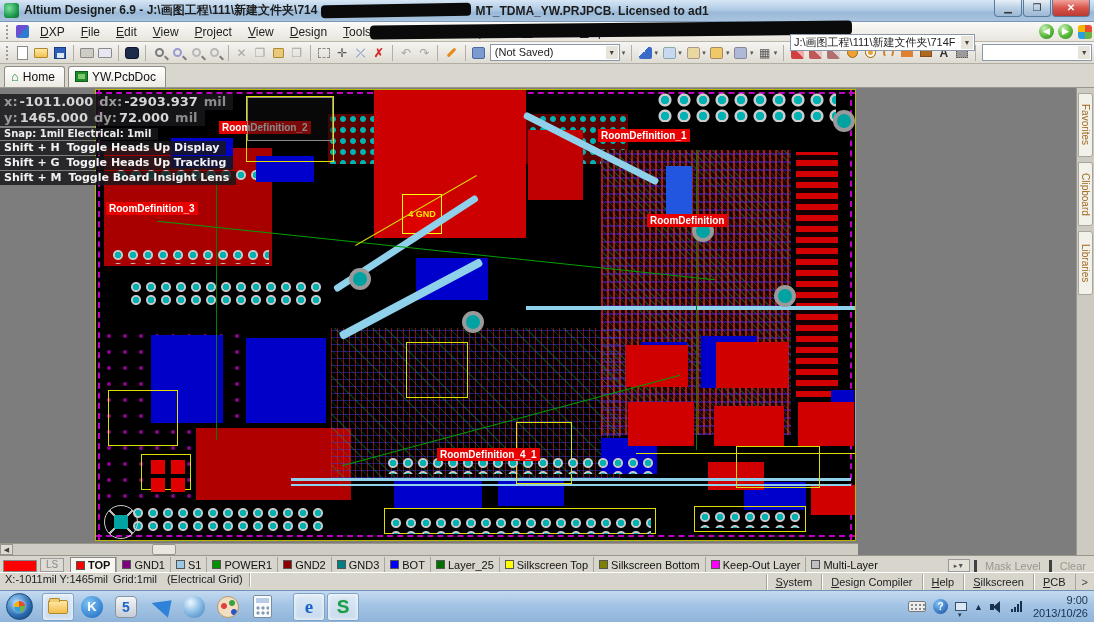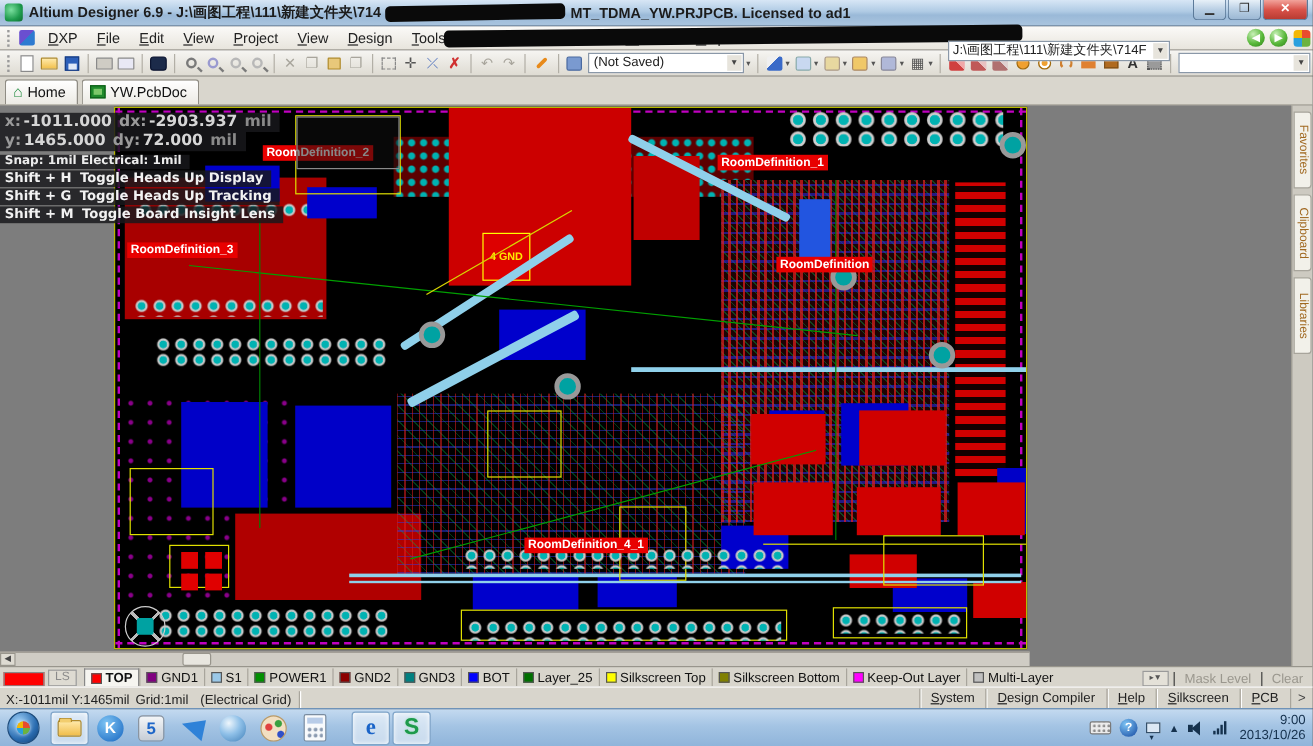--- a/index.html
+++ b/index.html
@@ -87,23 +87,23 @@
 .vtab{writing-mode:vertical-rl;font-size:10px;color:#a06820;background:#f2f1ea;border:1px solid #a8a59c;border-radius:0 3px 3px 0;padding:6px 1px;margin:5px 1px 0 1px;height:64px;text-align:center}
 
 #layerbar{left:0;top:555px;width:1094px;height:17px;background:#d8d5cc;border-top:1px solid #98958c;display:flex;align-items:flex-end;font-size:11px;padding-left:3px}
 #curlayer{width:34px;height:12px;background:#ff0000;border:1px solid #888}
 #lsbtn{margin:0 6px 0 3px;width:24px;height:14px;border:1px solid #9a9a9a;background:#dedbd2;color:#8a8a8a;font-size:10px;text-align:center;line-height:12px}
 .ltab{display:flex;align-items:center;gap:3px;padding:1px 5px;border-left:1px solid #a8a59c;height:15px;white-space:nowrap;color:#111}
 .ltab.active{background:#f6f5f0;font-weight:bold;border:1px solid #888;border-bottom:none}
 .lsw{width:9px;height:9px;border:1px solid #555;flex:none}
 #layer-right{margin-left:auto;display:flex;align-items:center}
 #maskico{width:22px;height:13px;border:1px solid #9a9a9a;background:#e4e1d8;font-size:7px;text-align:center;line-height:12px;color:#555;margin-right:4px}
-.graybtn{color:#9a978e;border-left:1px solid #404040;padding:0 8px;white-space:nowrap}
-
-#statusbar{left:0;top:572px;width:1094px;height:18px;background:#d8d5cc;border-top:1px solid #fff;display:flex;align-items:flex-end;font-size:11px;color:#222}
+.graybtn{color:#9a978e;border-left:3px solid #404040;padding:0 8px;white-space:nowrap}
+
+#statusbar{left:0;top:572px;width:1094px;height:18px;background:#d8d5cc;border-top:1px solid #fff;display:flex;align-items:flex-start;font-size:11px;color:#222}
 #statusbar .sleft{padding-left:5px;white-space:nowrap}
 #statusbar .sdiv{width:1px;height:14px;background:#a8a59c;margin:0 6px;box-shadow:1px 0 0 #fff}
 #status-right{margin-left:auto;display:flex;align-items:center;height:100%}
 .panel-btn{border-left:1px solid #a8a59c;box-shadow:inset 1px 0 0 #fff;padding:2px 9px;white-space:nowrap}
 .panel-btn::first-letter{text-decoration:underline}
 #morebtn{padding:2px 6px;border-left:1px solid #a8a59c;color:#444}
 
 #taskbar{left:0;top:590px;width:1094px;height:32px;background:linear-gradient(#c4daf0,#a4c4e4 45%,#8fb4da);border-top:1px solid #6f93b8;display:flex;align-items:center}
 #orb{width:27px;height:27px;border-radius:50%;margin:0 8px 0 6px;border:1px solid #1c4a7a;background:radial-gradient(circle at 35% 30%,#9fd0f8,#2a6cb0 60%,#0e3c70);position:relative;flex:none}
 #orb::after{content:"";position:absolute;inset:7px;border-radius:50%;background:conic-gradient(#e84b2e 0 25%,#6cb33f 0 50%,#2aa0dd 0 75%,#f2b705 0);box-shadow:0 0 3px rgba(255,255,255,.8)}

